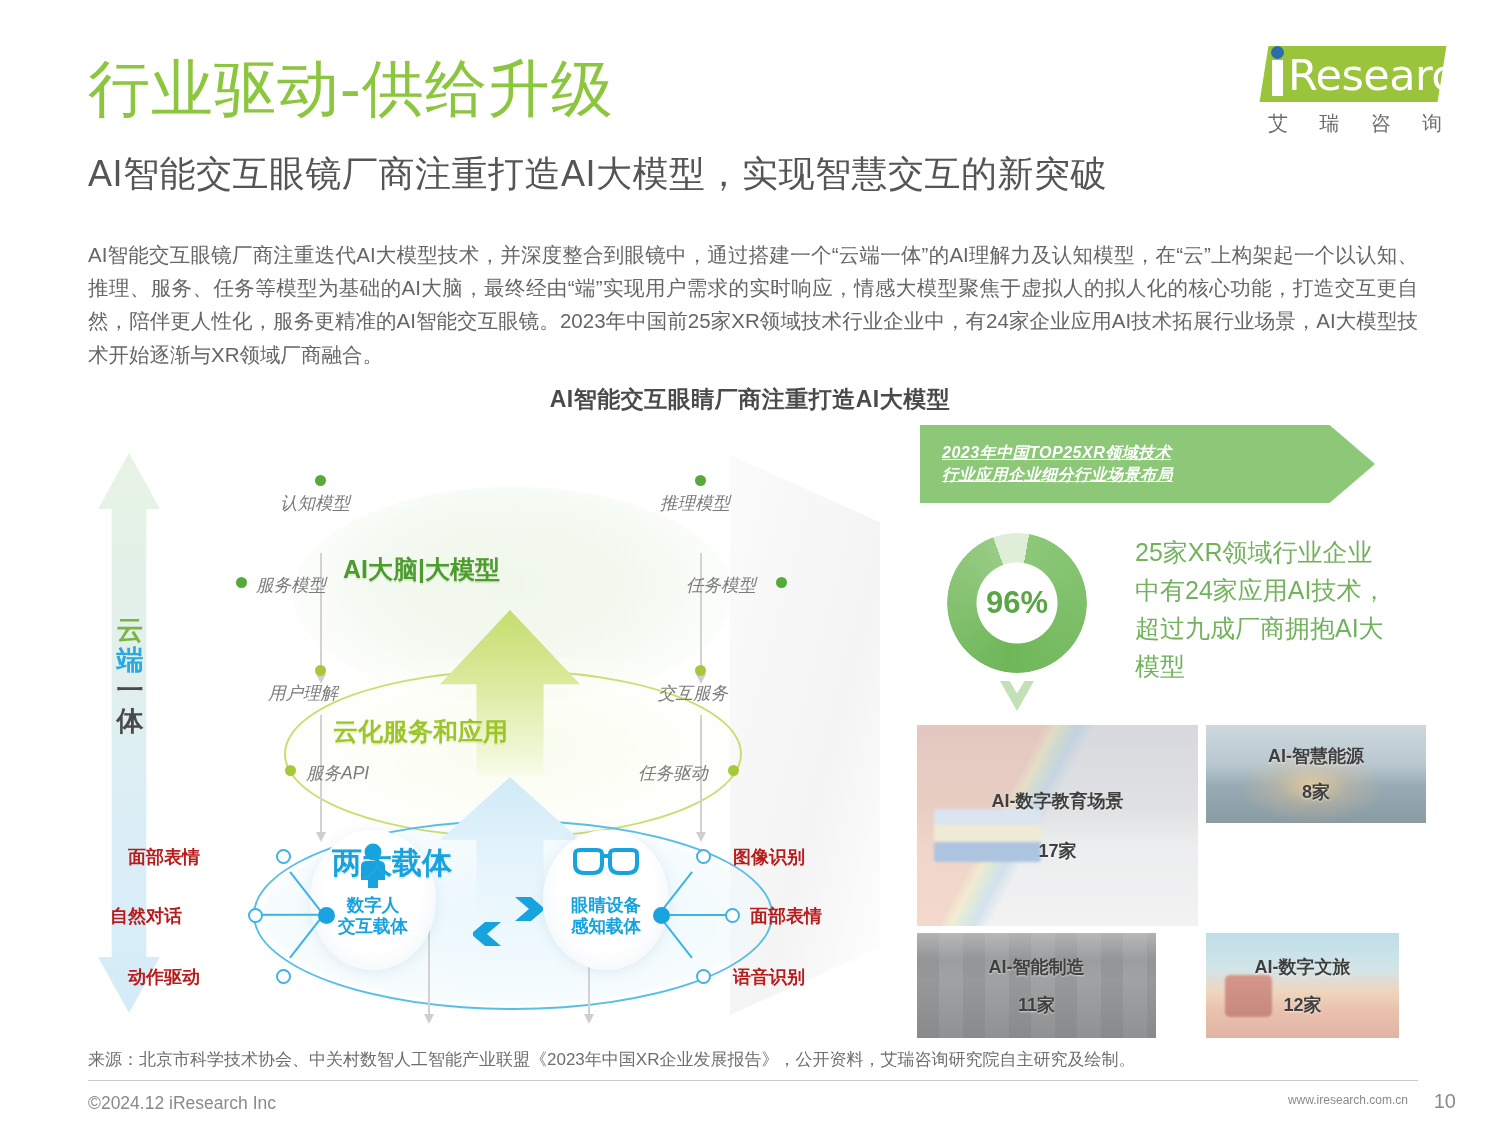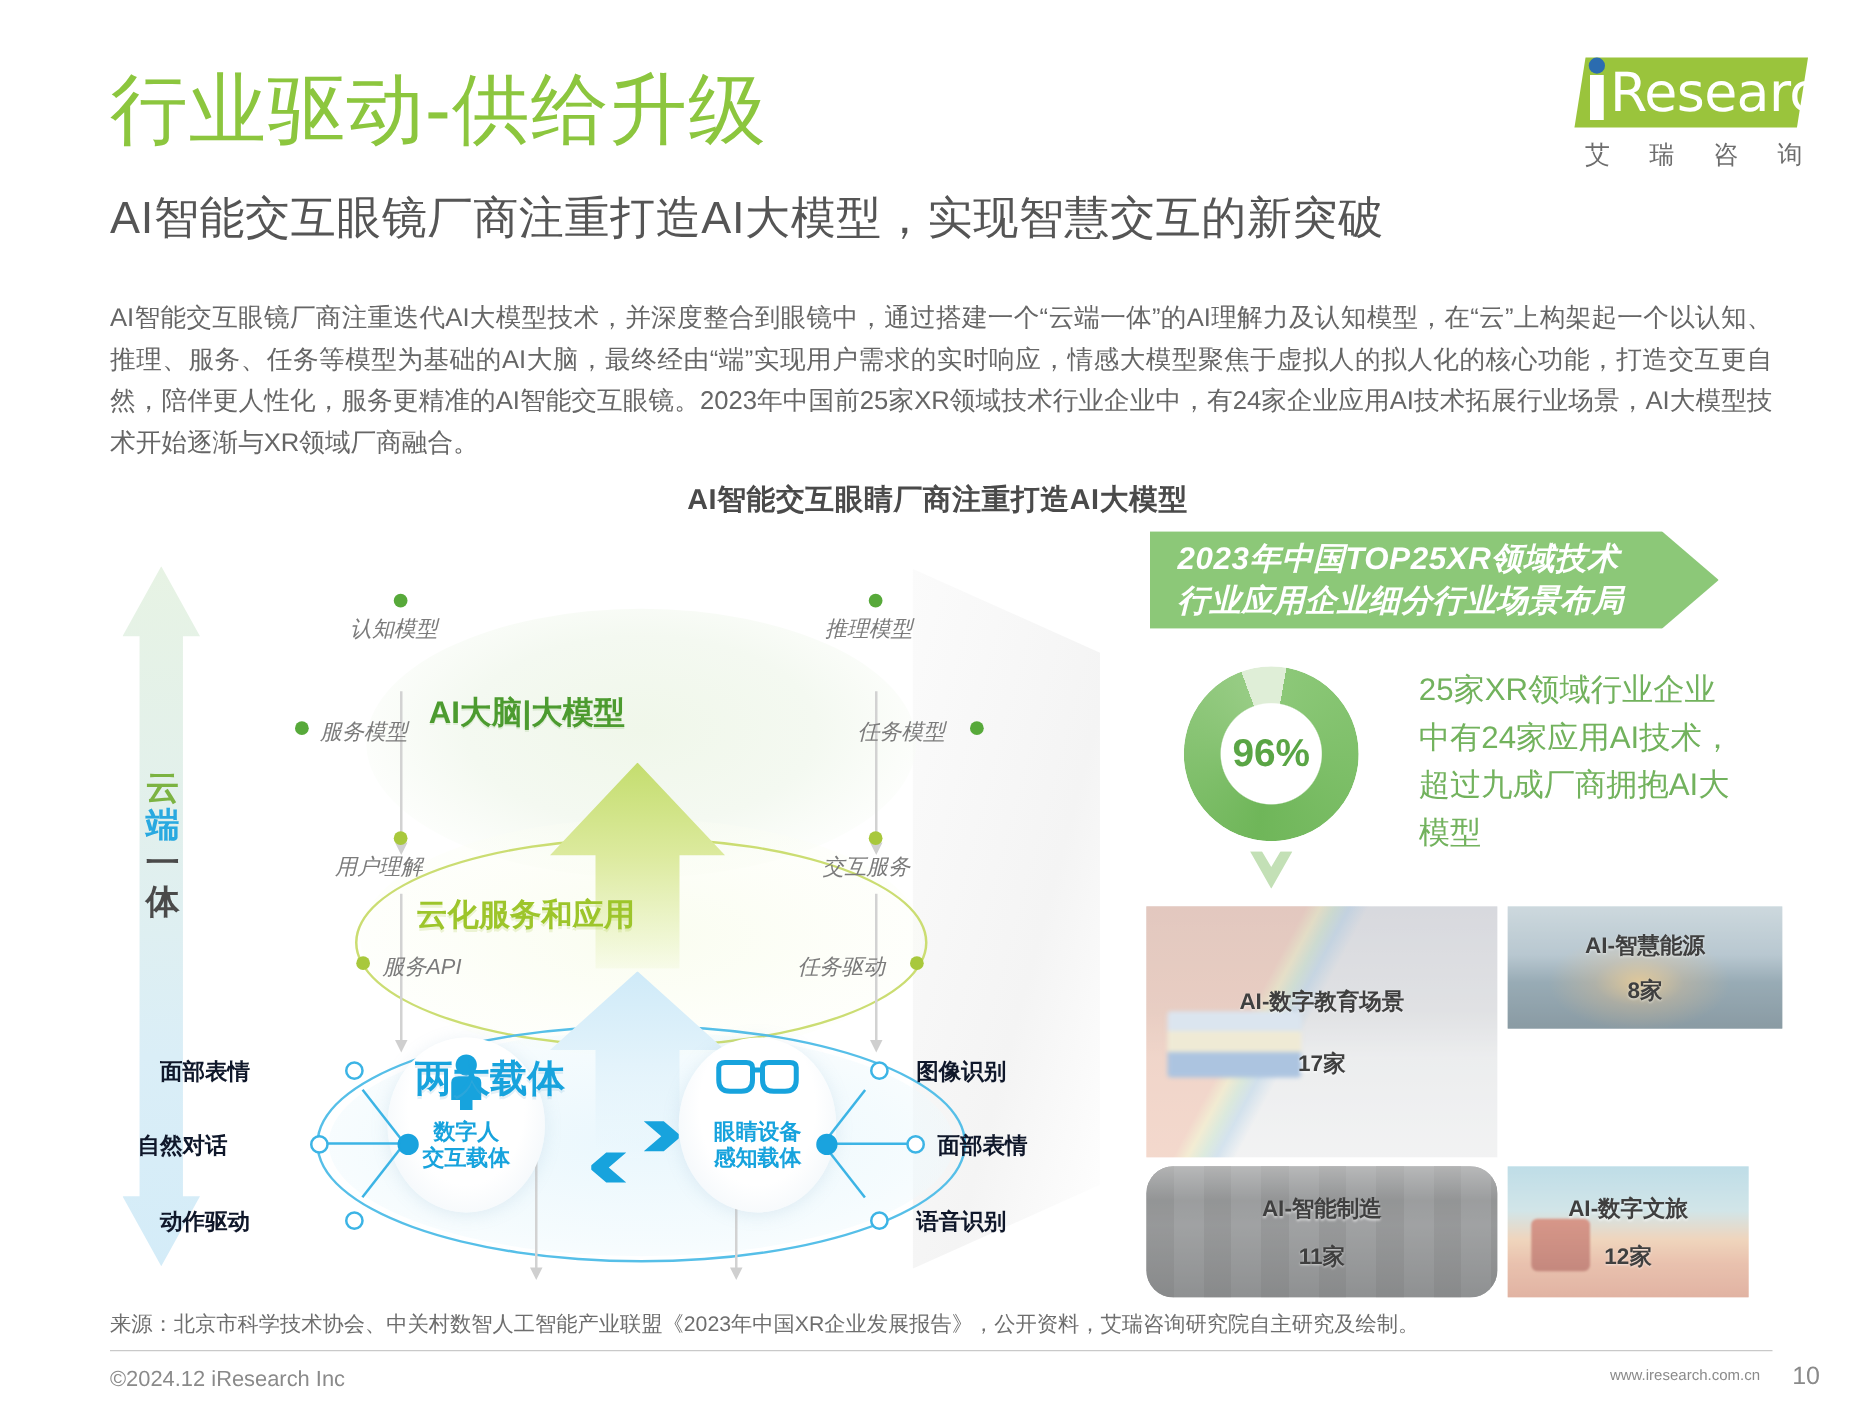--- a/index.html
+++ b/index.html
@@ -165,21 +165,21 @@
     border-radius: 50%;
     background: radial-gradient(ellipse at 50% 40%, #ffffff 52%, #f4f8fb 78%, rgba(244,248,251,0) 100%);
     box-shadow: 0 2px 14px rgba(120,160,190,0.17);
   }
   .node-text {
     position: absolute; z-index: 6; width: 126px; text-align: center;
     font-size: 17.5px; font-weight: bold; color: #17a3dd; line-height: 1.22;
   }
   .blue-lbl {
     position: absolute; z-index: 6; font-size: 18px; font-weight: bold;
-    color: #0f172a; white-space: nowrap;
+    color: #b91c1c; white-space: nowrap;
   }
   .sm-circ {
     position: absolute; z-index: 6; width: 15px; height: 15px; border-radius: 50%;
     border: 2px solid #3cb4e5; background: #ffffff;
   }
   .sm-circ.filled { background: #1aa3de; border-color: #1aa3de; width: 17px; height: 17px; }
   .spoke { position: absolute; z-index: 5; background: #3cb4e5; height: 1.8px; transform-origin: 0 50%; }
 
   .two-carriers {
     position: absolute; left: 332px; top: 843px; z-index: 7;
@@ -191,22 +191,22 @@
   
   .rpanel { position: absolute; left: 905px; top: 425px; width: 500px; height: 615px; }
   .rp-header {
     position: absolute; left: 15px; top: 0; width: 455px; height: 78px;
     background: #8cc878;
     clip-path: polygon(0 0, 90% 0, 100% 50%, 90% 100%, 0 100%);
     display: flex; flex-direction: column; justify-content: center;
     padding-left: 22px;
   }
   .rp-header div {
-    font-size: 25px; font-weight: bold; font-style: italic; color: #ffffff;
-    line-height: 1.38; letter-spacing: 0.5px;
+    font-size: 16px; font-weight: bold; font-style: italic; color: #ffffff;
+    text-decoration: underline; line-height: 1.38; letter-spacing: 0.5px;
   }
 
   .donut { position: absolute; left: 42px; top: 108px; width: 140px; height: 140px; }
   .donut-ring {
     width: 140px; height: 140px; border-radius: 50%;
     background: conic-gradient(from 10deg, #8cc878 0deg, #6fb659 180deg, #97cc84 330deg, #dfeed7 330deg, #dfeed7 360deg);
     -webkit-mask: radial-gradient(circle, transparent 40px, #000 41px);
     mask: radial-gradient(circle, transparent 40px, #000 41px);
   }
   .donut-pct {
@@ -456,21 +456,21 @@
     </div>
 
     <div class="card" style="left:289px; top:0; width:220px; height:98px;">
       <div class="bg-energy"></div>
       <div class="veil"></div>
       <div class="card-title">AI-智慧能源</div>
       <div class="card-count" style="margin-top:12px;">8家</div>
     </div>
 
 
-    <div class="card" style="left:0; top:208px; width:281px; height:105px;border-radius:22px;">
+    <div class="card" style="left:0; top:208px; width:239px; height:105px;">
       <div class="bg-mfg"></div>
       <div class="veil"></div>
       <div class="card-title">AI-智能制造</div>
       <div class="card-count" style="margin-top:14px;">11家</div>
     </div>
 
     <div class="card" style="left:289px; top:208px; width:193px; height:105px;">
       <div class="bg-travel"></div>
       <div class="veil"></div>
       <div class="card-title">AI-数字文旅</div>

